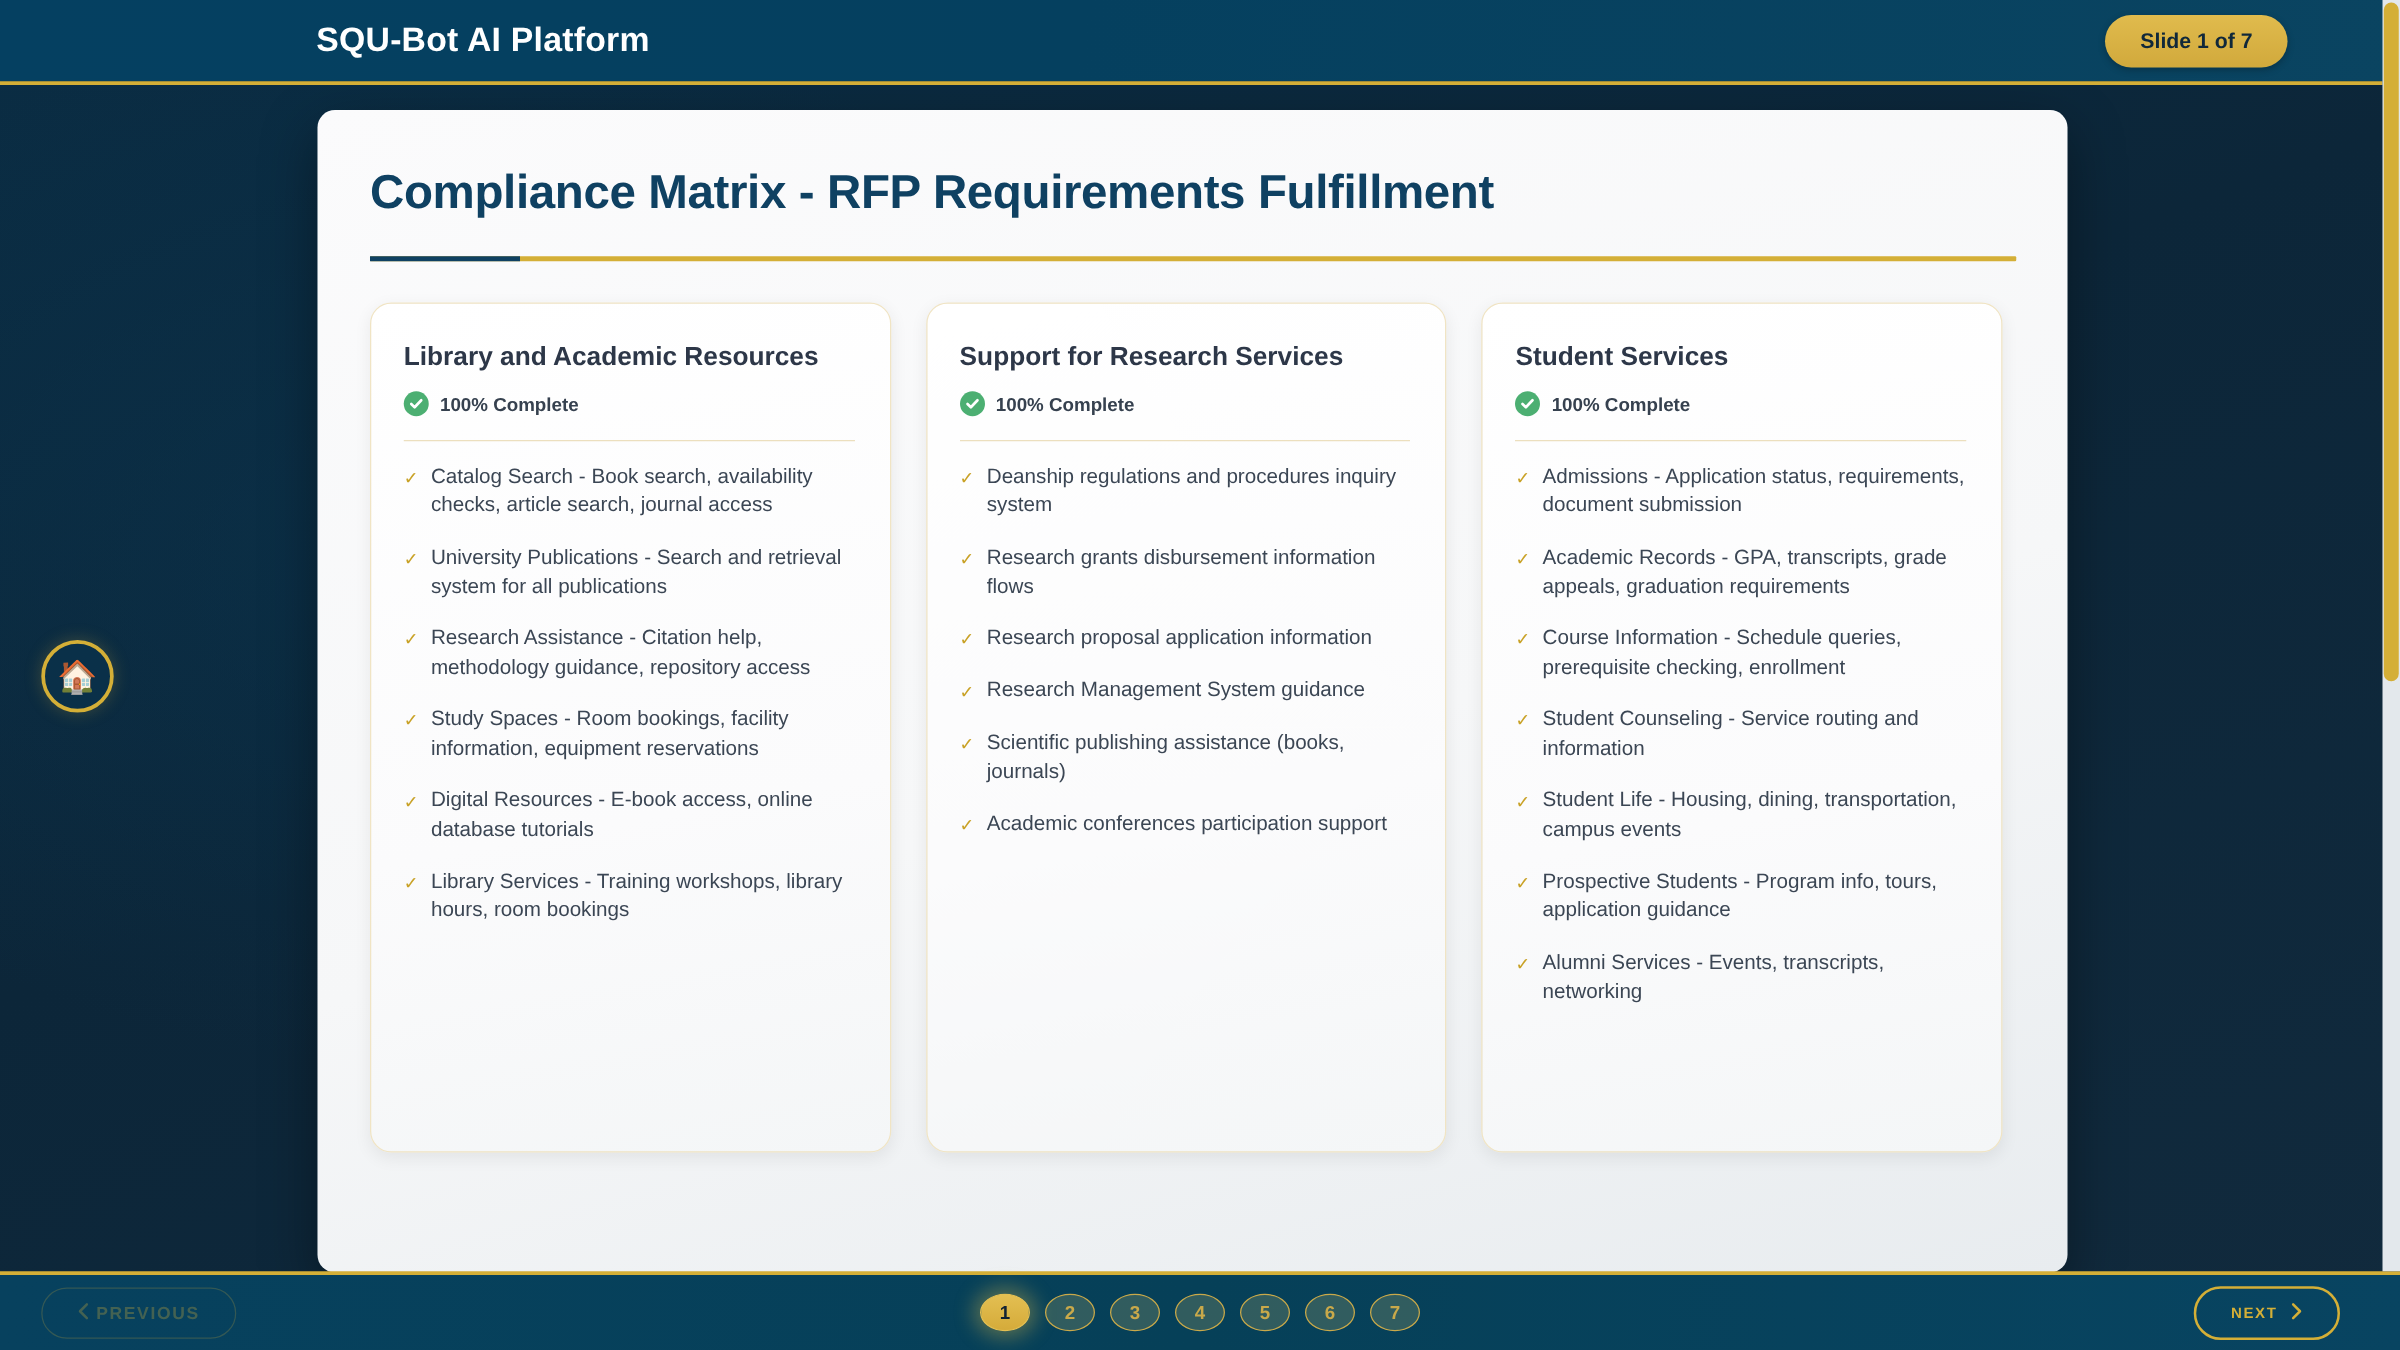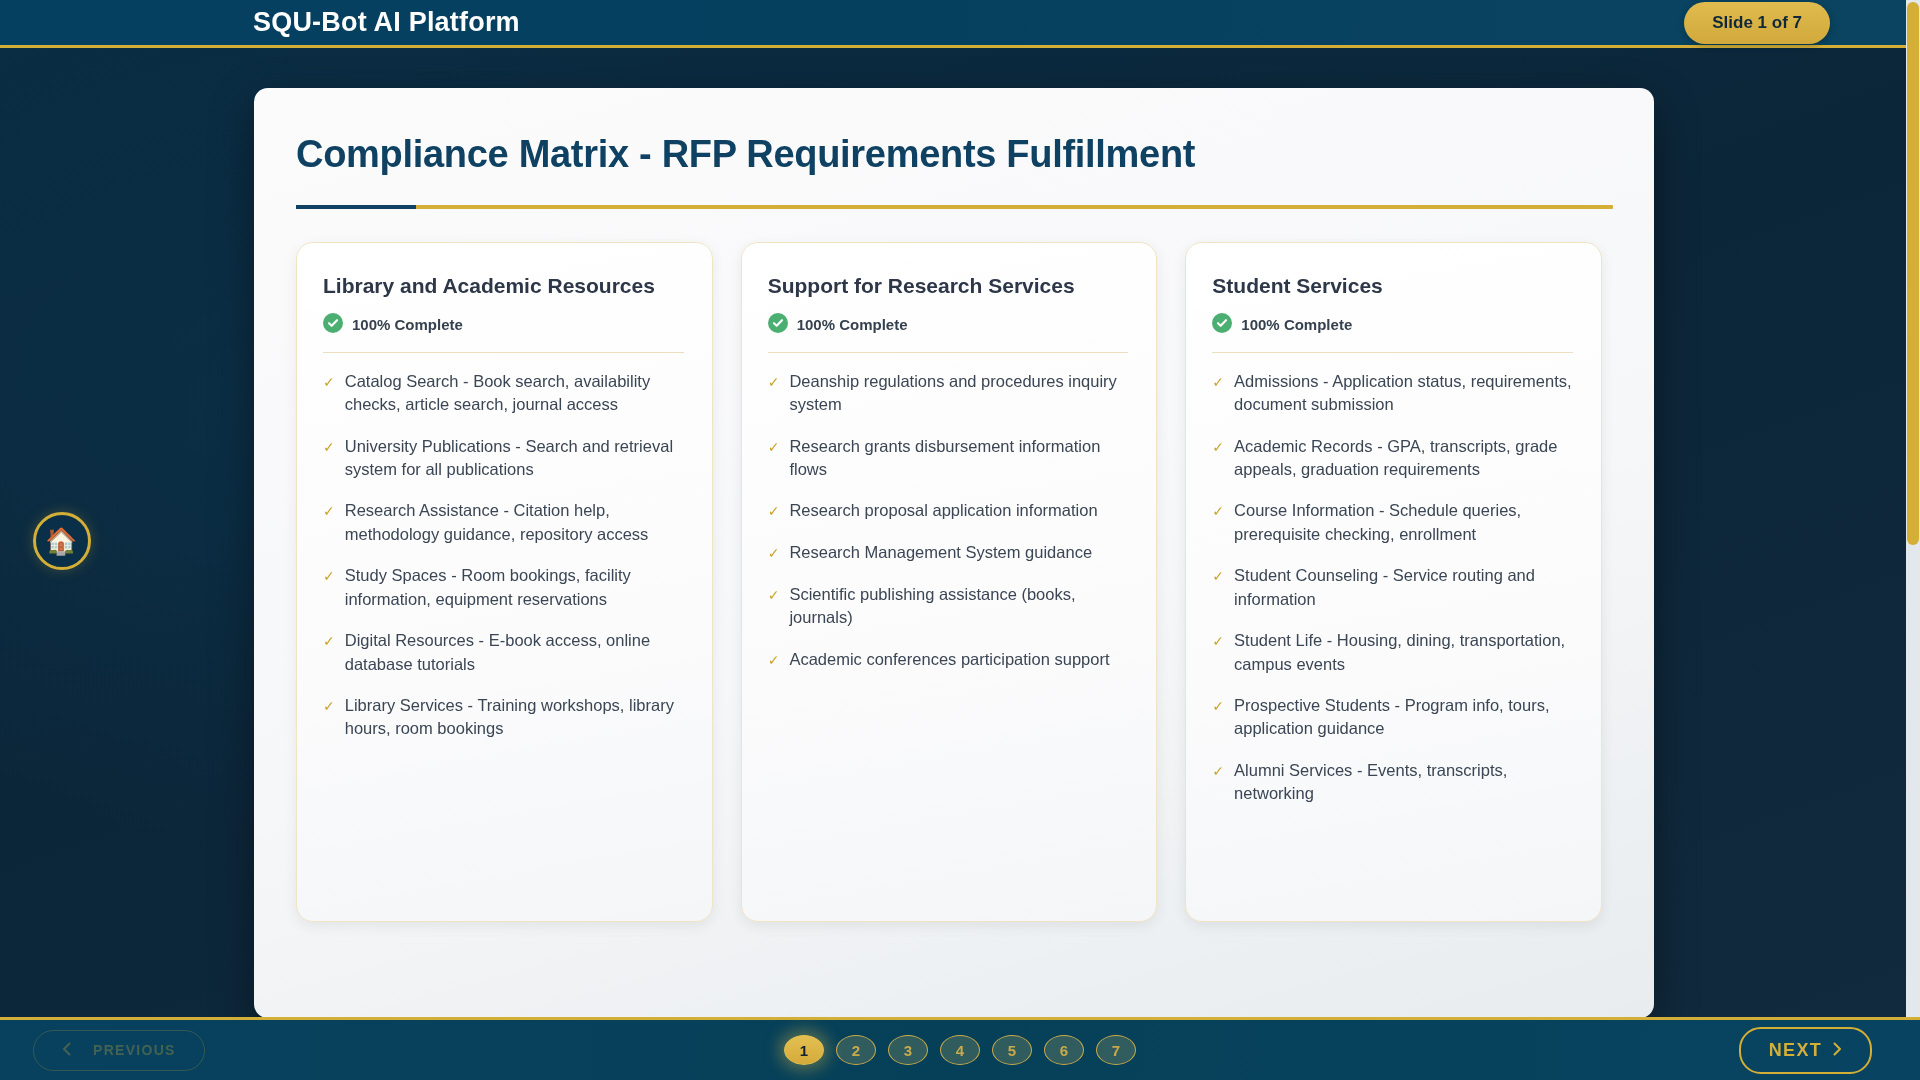--- a/index.html
+++ b/index.html
@@ -19,21 +19,21 @@
     inset: 0;
     background:
       radial-gradient(ellipse 900px 600px at 18% 40%, rgba(10,52,78,0.55) 0%, rgba(10,52,78,0) 70%),
       linear-gradient(160deg, #0a2d44 0%, #0c2639 45%, #112a3d 100%);
   }
 
   
   #topbar {
     position: absolute;
     left: 0; top: 0;
-    width: 1920px; height: 48px;
+    width: 1920px; height: 68px;
     background: linear-gradient(100deg, #054061 0%, #05405f 45%, #0a4461 100%);
     border-bottom: 3px solid #d4af37;
     display: flex;
     align-items: center;
     z-index: 30;
   }
   #topbar-title {
     position: absolute;
     left: 253px;
     font-size: 27px;
@@ -192,42 +192,43 @@
     border-top: 3px solid #d4af37;
     z-index: 30;
     display: flex;
     align-items: center;
   }
   #prev-btn {
     position: absolute;
     left: 33px;
     display: flex;
     align-items: center;
-    gap: 22px;
+    gap: 6px;
     padding: 11px 28px;
     border: 1px solid rgba(212,175,55,0.22);
     border-radius: 22px;
     background: transparent;
     color: rgba(212,175,55,0.30);
     font-size: 14px;
     font-weight: bold;
     letter-spacing: 1.3px;
     cursor: default;
   }
   #next-btn {
     position: absolute;
     right: 48px;
     display: flex;
+    align-items: center;
     gap: 11px;
     padding: 11px 28px;
     border: 2px solid #d4af37;
     border-radius: 22px;
     background: transparent;
     color: #d4af37;
-    font-size: 18px;
+    font-size: 12px;
     font-weight: bold;
     letter-spacing: 1.3px;
     cursor: pointer;
   }
   #dots {
     position: absolute;
     left: 50%;
     transform: translateX(-50%);
     display: flex;
     gap: 12px;

